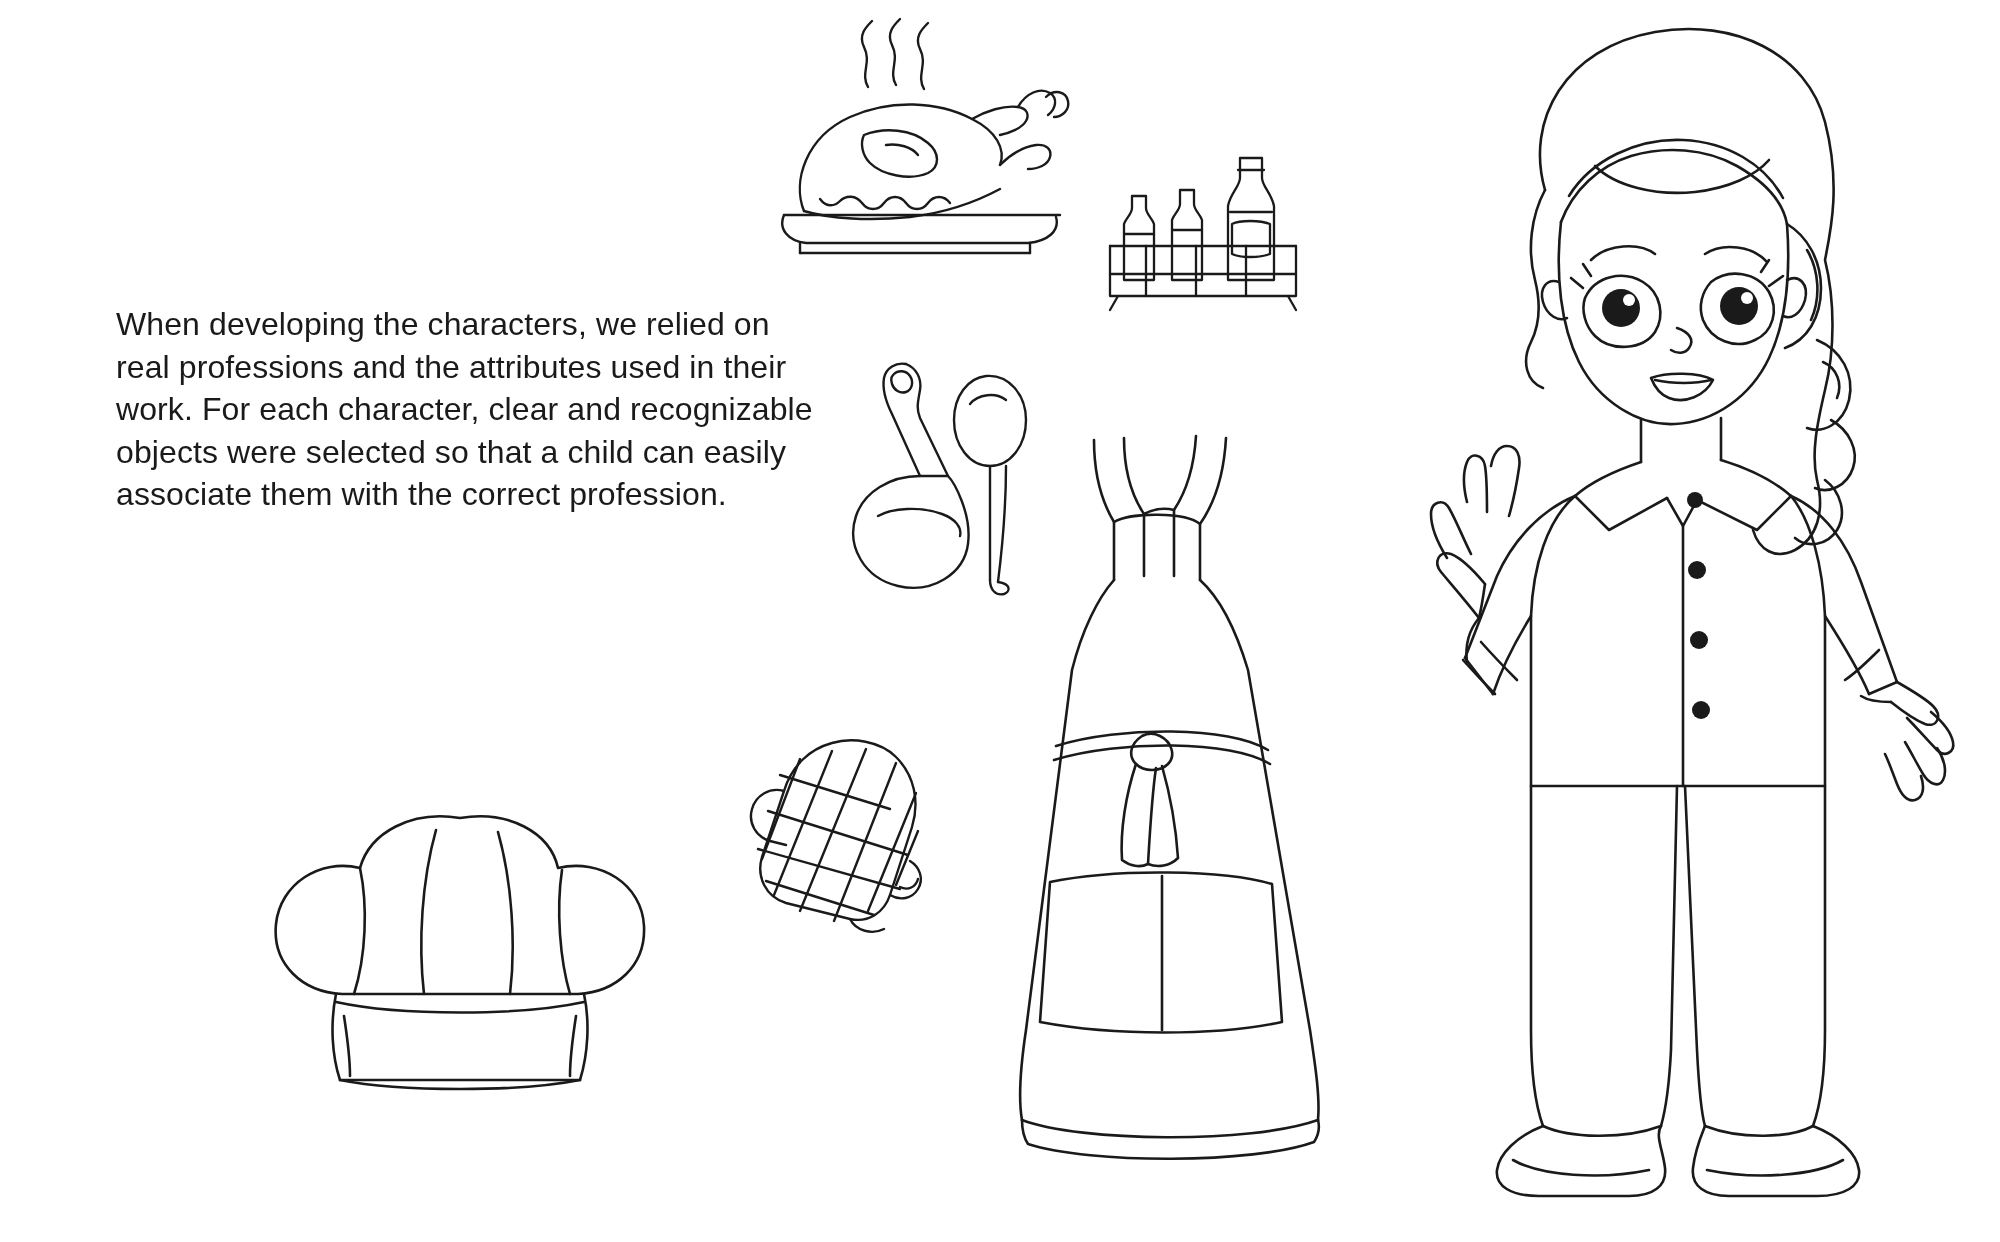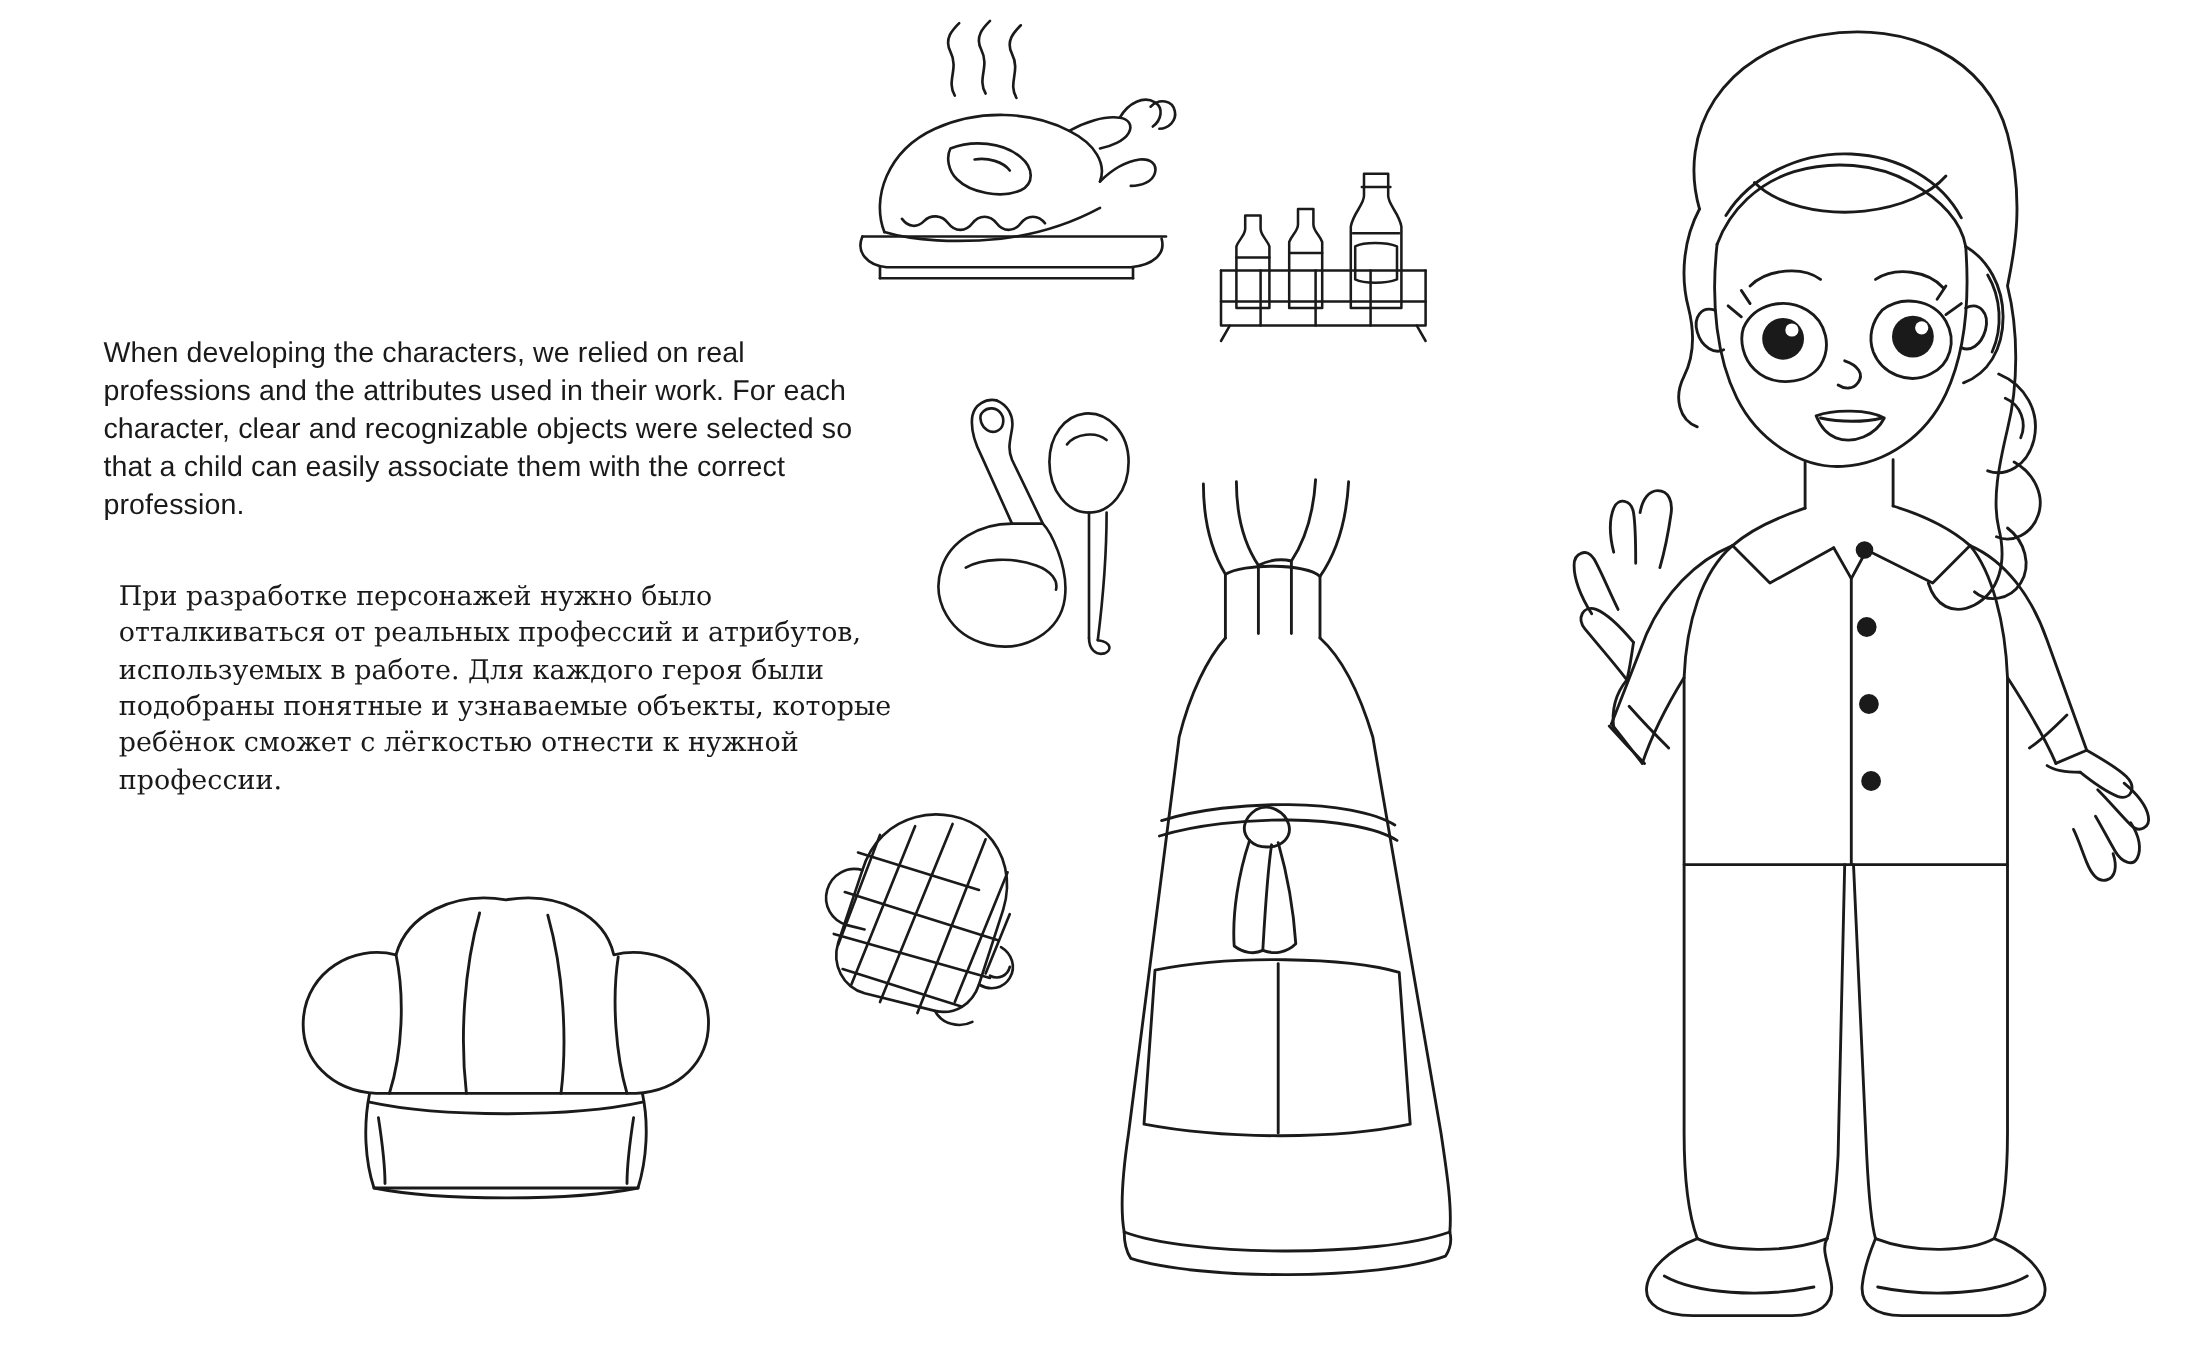--- a/index.html
+++ b/index.html
@@ -34,24 +34,24 @@
     color: #f03c1e;
   }
 
   
   .text-block {
     position: absolute;
     color: #1a1a1a;
     font-family: "Liberation Sans", sans-serif;
   }
   .text-en {
-    left: 94px;
+    left: 116px;
     top: 303px;
     width: 700px;
-    font-size: 26px;
+    font-size: 32px;
     line-height: 1.33;
     letter-spacing: 0.1px;
   }
   .text-ru {
     left: 108px;
     top: 525px;
     width: 710px;
     font-family: "DejaVu Serif", serif;
     font-size: 24.5px;
     line-height: 1.36;
@@ -76,23 +76,20 @@
 <body>
 
 <div class="page">
 
 
   <div class="text-block text-en">
     <p>When developing the characters, we relied on real professions and the attributes used in their work.
 For each character, clear and recognizable objects were selected so that a child can easily associate them with the correct profession.</p>
   </div>
 
-  <div class="text-block text-ru">
-    <p>При разработке персонажей нужно было отталкиваться от реальных профессий и атрибутов, используемых в работе. Для каждого героя были подобраны понятные и узнаваемые объекты, которые ребёнок сможет с лёгкостью отнести к нужной профессии.</p>
-  </div>
 
   <div class="art art-turkey">
     <svg viewBox="0 0 330 250" width="330" height="250" fill="none" stroke="#1a1a1a" stroke-width="2.4" stroke-linecap="round" stroke-linejoin="round">
 
       <path d="M108 72 C100 58 112 48 104 32 C98 20 106 12 112 6"></path>
       <path d="M136 70 C128 56 140 46 132 30 C126 18 134 10 140 4"></path>
       <path d="M164 74 C156 60 168 50 160 34 C154 22 162 14 168 8"></path>
 
       <path d="M44 196 C32 166 46 122 90 102 C130 84 178 86 212 104 C236 116 246 134 240 150"></path>
       <path d="M240 150 C250 140 262 132 276 130 C286 129 292 134 290 142 C288 150 278 154 268 154"></path>

